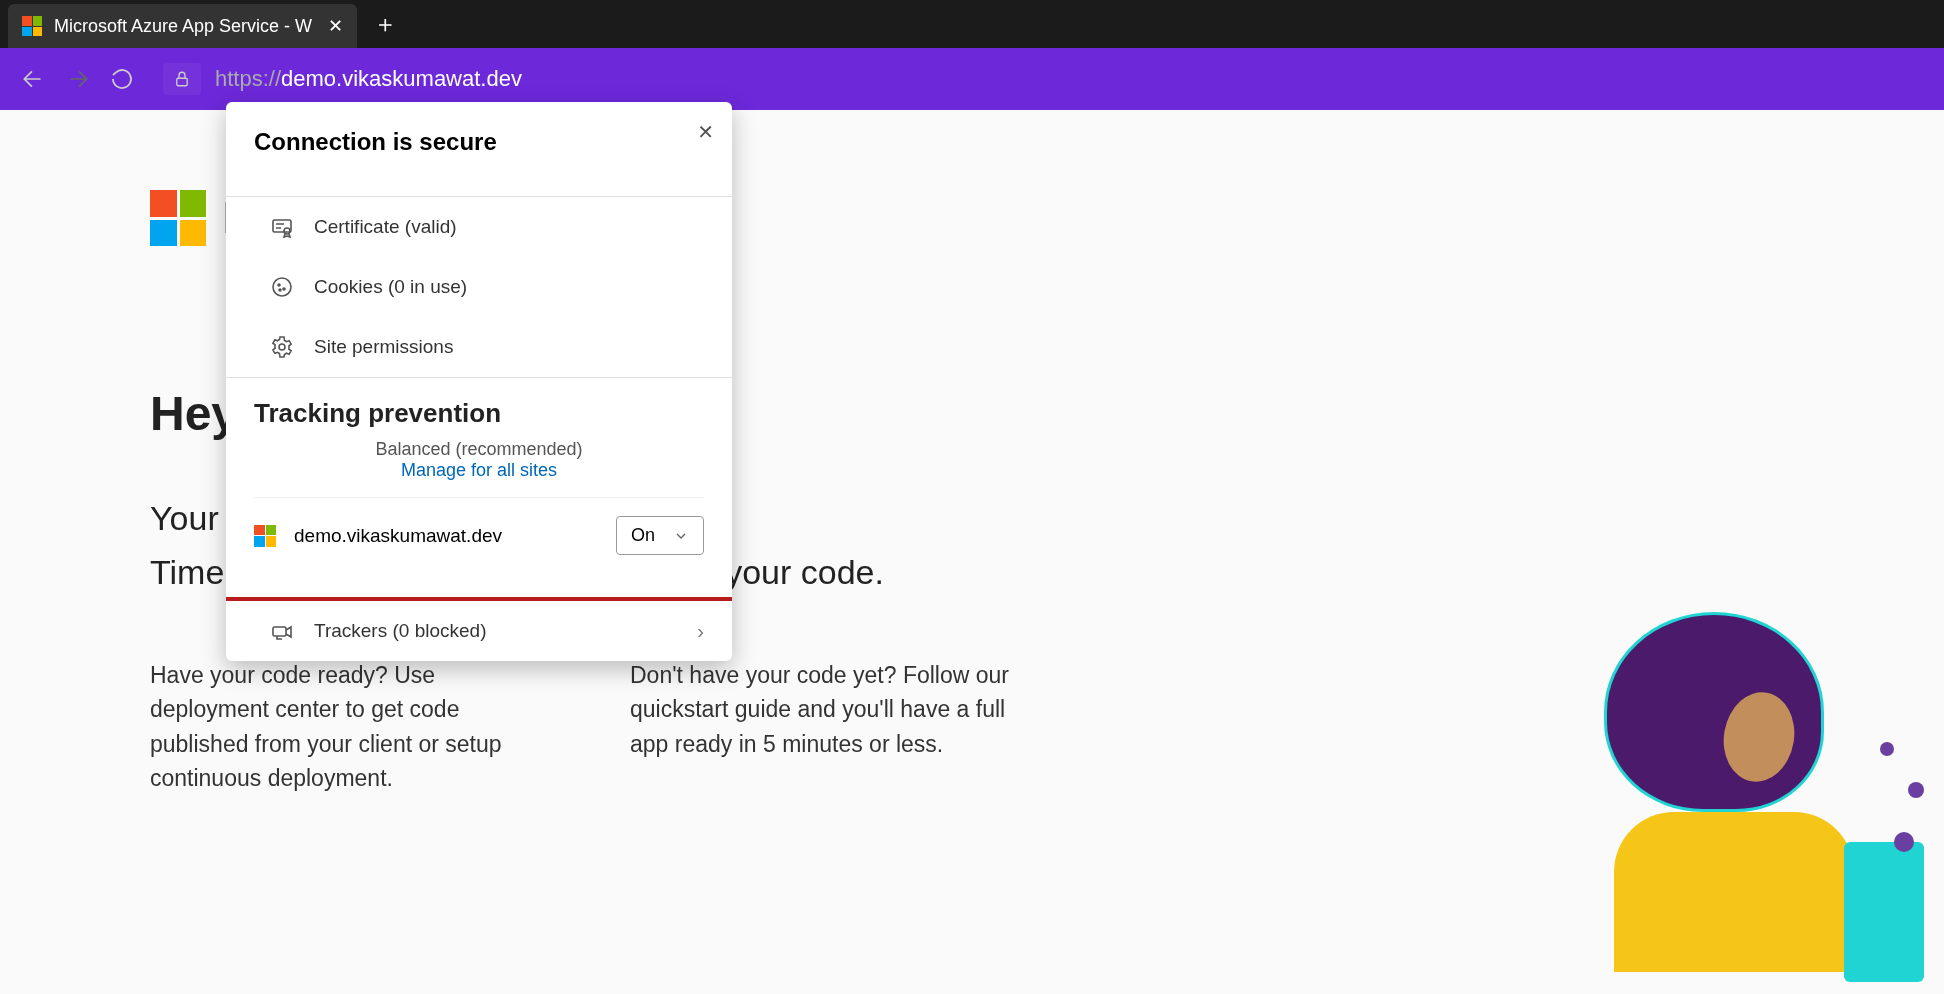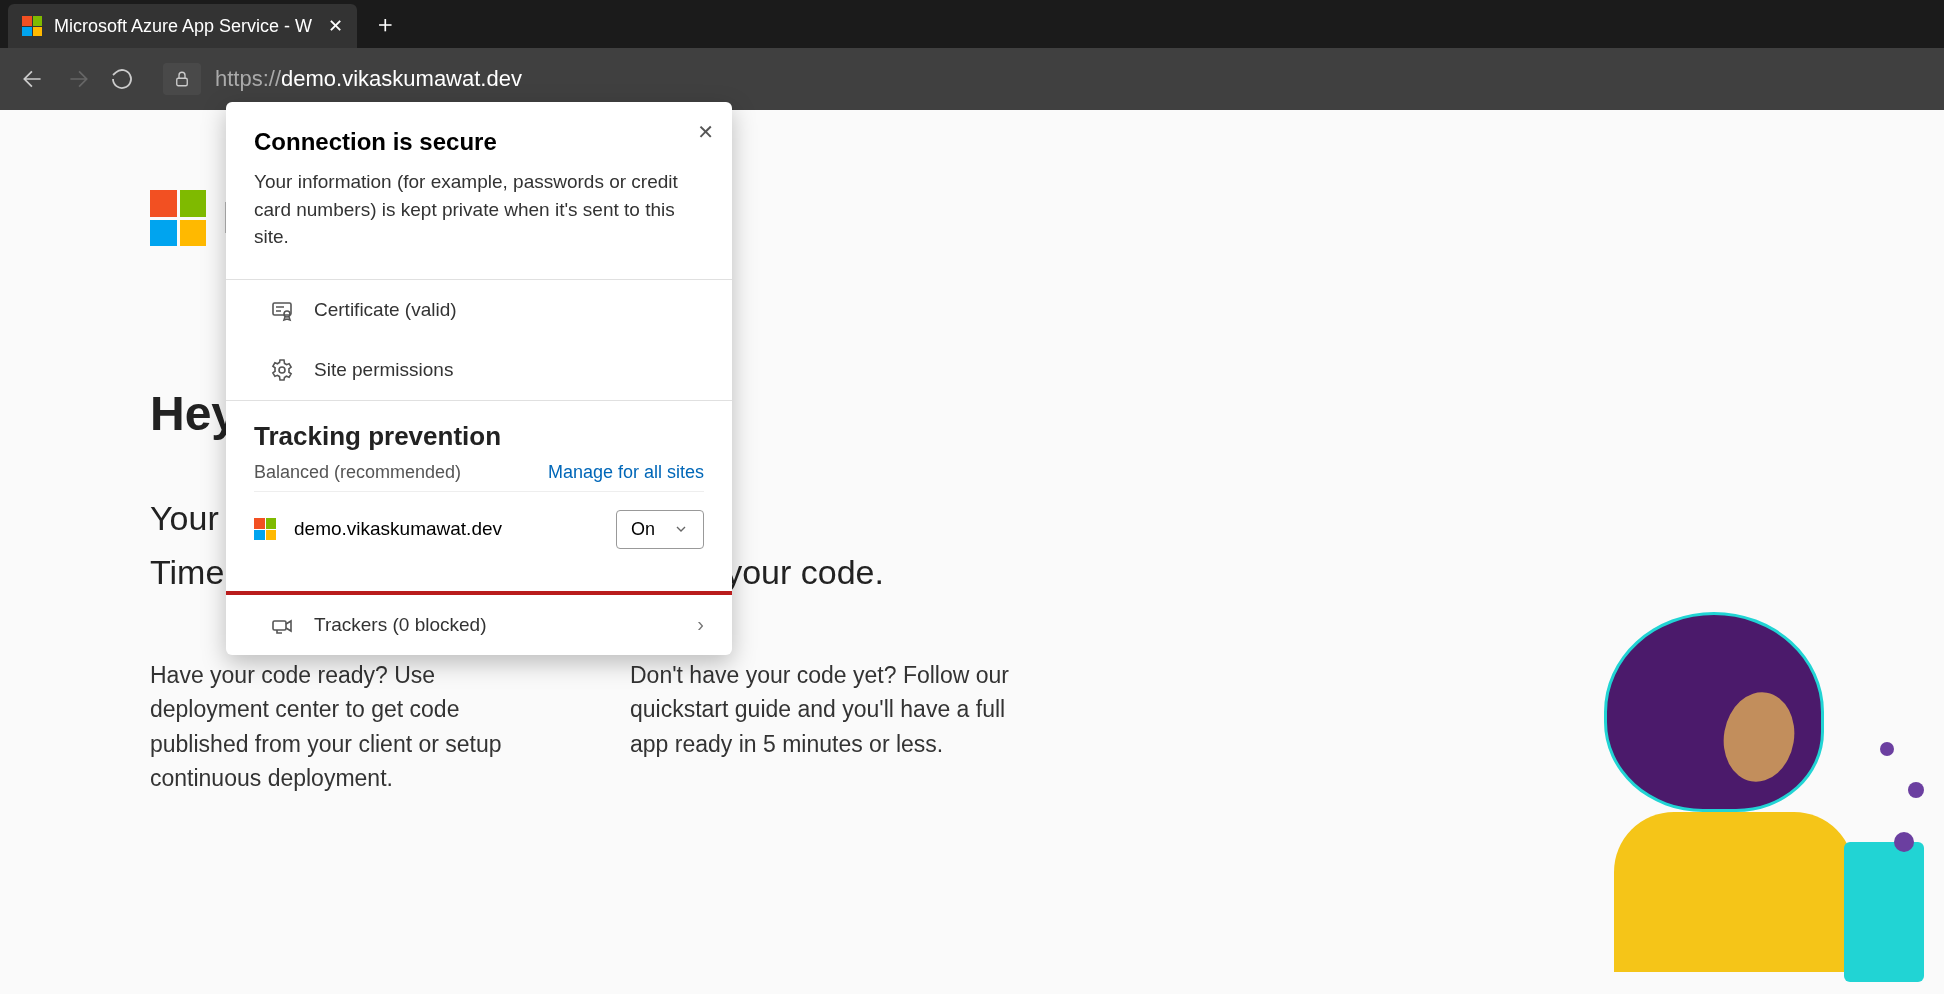--- a/index.html
+++ b/index.html
@@ -8,21 +8,21 @@
 
 .browser-top { background: #1b1b1b; height: 48px; display: flex; align-items: center; }
 .tab { background: #333; height: 44px; margin-top: 4px; margin-left: 8px; display: flex; align-items: center; padding: 12px 14px; border-radius: 6px 6px 0 0; gap: 12px; }
 .favicon { width: 20px; height: 20px; display: grid; grid-template-columns: 1fr 1fr; grid-template-rows: 1fr 1fr; gap: 1px; }
 .favicon div:nth-child(1){background:#f25022;} .favicon div:nth-child(2){background:#7fba00;}
 .favicon div:nth-child(3){background:#00a4ef;} .favicon div:nth-child(4){background:#ffb900;}
 .tab-title { color: #fff; font-size: 18px; max-width: 280px; white-space: nowrap; overflow: hidden; }
 .tab-close { color: #fff; font-size: 18px; cursor: pointer; margin-left: 4px; }
 .new-tab { color: #fff; font-size: 24px; margin-left: 16px; cursor: pointer; font-weight: 300; }
 
-.toolbar { background: #404040; height: 62px; display: flex; align-items: center; padding: 0 20px; gap: 19px; }
+.toolbar { background: #6d28d9; height: 62px; display: flex; align-items: center; padding: 0 20px; gap: 19px; }
 .nav-btn { color: #ccc; font-size: 24px; cursor: pointer; display:flex; align-items:center; }
 .nav-btn.disabled { color: #666; }
 .refresh { color:#ccc; }
 .addr-wrap { display:flex; align-items:center; gap:14px; margin-left:10px; flex:1; }
 .lock-btn { color:#ccc; padding:6px 10px; border-radius:4px; background:rgba(255,255,255,0.05); display:flex; align-items:center; }
 .addr { color:#fff; font-size:22px; }
 .addr .proto { color:#aaa; }
 
 
 .page { position: relative; background:#fafafa; height: calc(994px - 102px); padding: 80px 0 0 150px; }
@@ -52,21 +52,21 @@
 .popup { position:absolute; left:226px; top:102px; width:506px; background:#fff; border-radius:6px; box-shadow:0 8px 24px rgba(0,0,0,.25); z-index:10; }
 .popup-head { padding: 26px 28px 28px; position:relative; }
 .popup-close { position:absolute; top:18px; right:18px; font-size:20px; color:#555; cursor:pointer; }
 .secure-title { color:#000000; font-size:24px; font-weight:600; margin-bottom:12px; }
 .secure-desc { color:#333; font-size:19px; line-height:1.45; }
 .sep { border-top:1px solid #e0e0e0; }
 .popup-row { display:flex; align-items:center; gap:18px; padding:18px 44px; font-size:19px; color:#333; cursor:pointer; position:relative; }
 .popup-row .icon { width:26px; text-align:center; color:#555; }
 .tp-section { padding: 20px 28px 24px; }
 .tp-title { font-size:26px; font-weight:600; color:#222; }
-.tp-sub-row { display:flex; justify-content:space-between; align-items:center; margin-top:10px; padding-bottom:8px; border-bottom:1px solid #eee; }
+.tp-sub-row { display:flex; justify-content:space-between; align-items:center; margin-top:10px; padding-bottom:16px; border-bottom:1px solid #eee;flex-direction:column; }
 .tp-sub { color:#555; font-size:18px; }
 .tp-link { color:#0067b8; font-size:18px; cursor:pointer; }
 .tp-site-row { display:flex; align-items:center; gap:18px; padding:18px 0; font-size:19px; }
 .tp-select { border:1px solid #999; border-radius:4px; padding:8px 14px; font-size:18px; display:flex; align-items:center; gap:18px; cursor:pointer; margin-left:auto; }
 .chev { color:#666; }
 .ms-mini { width:22px; height:22px; display:grid; grid-template-columns:1fr 1fr; grid-template-rows:1fr 1fr; gap:1px; }
 .ms-mini div:nth-child(1){background:#f25022;} .ms-mini div:nth-child(2){background:#7fba00;}
 .ms-mini div:nth-child(3){background:#00a4ef;} .ms-mini div:nth-child(4){background:#ffb900;}
 .row-arrow { position:absolute; right:28px; color:#777; font-size:20px; }
 
@@ -148,33 +148,43 @@
     <div class="dot d1"></div>
       <div class="dot d2"></div>
       <div class="dot d3"></div>
   </div>
 </div>
 
 <div class="popup">
   <div class="popup-head">
     <span class="popup-close">✕</span>
     <div class="secure-title">Connection is secure</div>
-    <div class="secure-desc">Your information (for example, passwords or credit card numbers) is kept private when it's sent to this site.</div>
   </div>
   <div class="sep"></div>
   <div class="popup-row">
     <span class="icon">
       <svg width="24" height="24" viewBox="0 0 24 24" fill="none" stroke="currentColor" stroke-width="1.6">
           <rect x="3" y="5" width="18" height="12" rx="1.5"></rect>
           <path d="M6 9h8M6 13h5"></path>
           <circle cx="17" cy="16" r="3"></circle>
           <path d="M15 19l-1 3 3-1 3 1-1-3"></path>
         </svg>
     </span>
     <span>Certificate (valid)</span>
+  </div>
+  <div class="popup-row">
+    <span class="icon">
+      <svg width="24" height="24" viewBox="0 0 24 24" fill="none" stroke="currentColor" stroke-width="1.6">
+          <circle cx="12" cy="12" r="9"></circle>
+          <circle cx="9" cy="10" r="1" fill="currentColor"></circle>
+          <circle cx="14" cy="14" r="1" fill="currentColor"></circle>
+          <circle cx="10" cy="15" r="1" fill="currentColor"></circle>
+        </svg>
+    </span>
+    <span>Cookies (0 in use)</span>
   </div>
   <div class="popup-row">
     <span class="icon">
       <svg width="24" height="24" viewBox="0 0 24 24" fill="none" stroke="currentColor" stroke-width="1.6">
           <circle cx="12" cy="12" r="3"></circle>
           <path d="M19 12a7 7 0 0 0-.1-1.2l2.2-1.7-2-3.4-2.6 1a7 7 0 0 0-2-1.2L14 2h-4l-.5 2.6a7 7 0 0 0-2 1.2l-2.6-1-2 3.4 2.2 1.7A7 7 0 0 0 5 12c0 .4 0 .8.1 1.2L2.9 14.9l2 3.4 2.6-1a7 7 0 0 0 2 1.2L10 22h4l.5-2.6a7 7 0 0 0 2-1.2l2.6 1 2-3.4-2.2-1.7c.1-.4.1-.8.1-1.1z"></path>
         </svg>
     </span>
     <span>Site permissions</span>
   </div>

